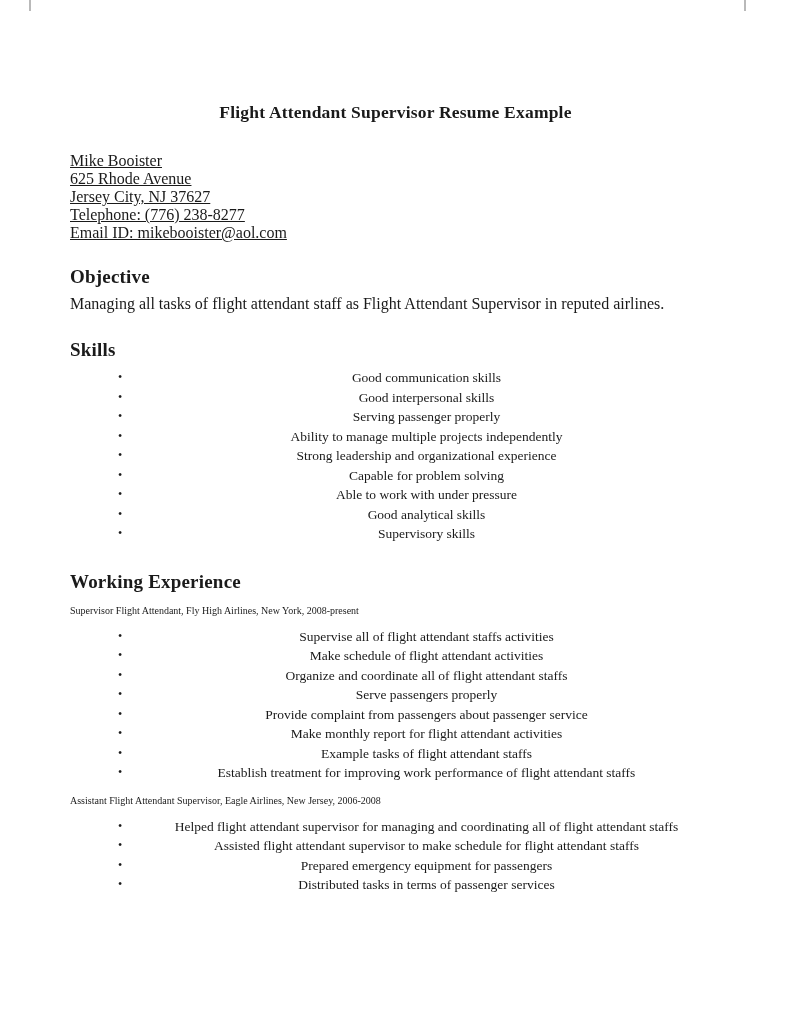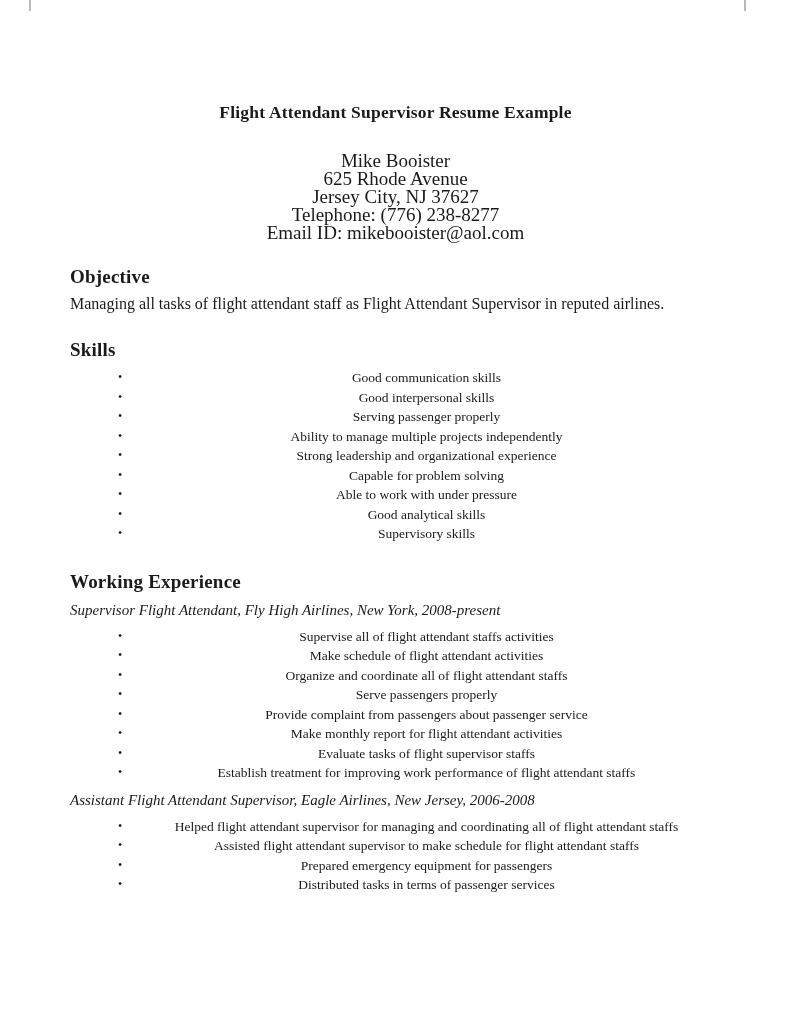--- a/index.html
+++ b/index.html
@@ -33,23 +33,24 @@
     margin: 0;
     padding-top: 90px;
     text-align: center;
     font-size: 17.5px;
     font-weight: bold;
     letter-spacing: 0.2px;
   }
 
   .contact {
     margin-top: 29px;
-    text-align: center;
-    font-size: 19px;
+    text-align: left;
+    font-size: 16px;
     line-height: 18px;
+    text-decoration: underline;
   }
 
   .section-heading {
     margin: 0;
     font-size: 19px;
     font-weight: bold;
     letter-spacing: 0.2px;
   }
   .heading-objective { margin-top: 24px; }
   .heading-skills    { margin-top: 26px; }
@@ -76,22 +77,21 @@
   ul.bullet-list li::before {
     content: "\2022";
     position: absolute;
     left: 0;
     top: 0;
     font-size: 12px;
   }
 
   .job-title {
     margin: 8px 0 0 0;
-    font-size: 15px;
-    font-style: italic;
+    font-size: 10px;
     line-height: 19px;
   }
 </style>
 </head>
 <body>
 
 <div class="page">
 
   <div class="corner-mark left"></div>
   <div class="corner-mark right"></div>
@@ -125,21 +125,21 @@
   <h2 class="section-heading heading-work">Working Experience</h2>
 
   <p class="job-title">Supervisor Flight Attendant, Fly High Airlines, New York, 2008-present</p>
   <ul class="bullet-list">
     <li>Supervise all of flight attendant staffs activities</li>
     <li>Make schedule of flight attendant activities</li>
     <li>Organize and coordinate all of flight attendant staffs</li>
     <li>Serve passengers properly</li>
     <li>Provide complaint from passengers about passenger service</li>
     <li>Make monthly report for flight attendant activities</li>
-    <li>Evaluate tasks of flight supervisor staffs</li>
+    <li>Example tasks of flight attendant staffs</li>
     <li>Establish treatment for improving work performance of flight attendant staffs</li>
   </ul>
 
   <p class="job-title">Assistant Flight Attendant Supervisor, Eagle Airlines, New Jersey, 2006-2008</p>
   <ul class="bullet-list">
     <li>Helped flight attendant supervisor for managing and coordinating all of flight attendant staffs</li>
     <li>Assisted flight attendant supervisor to make schedule for flight attendant staffs</li>
     <li>Prepared emergency equipment for passengers</li>
     <li>Distributed tasks in terms of passenger services</li>
   </ul>

